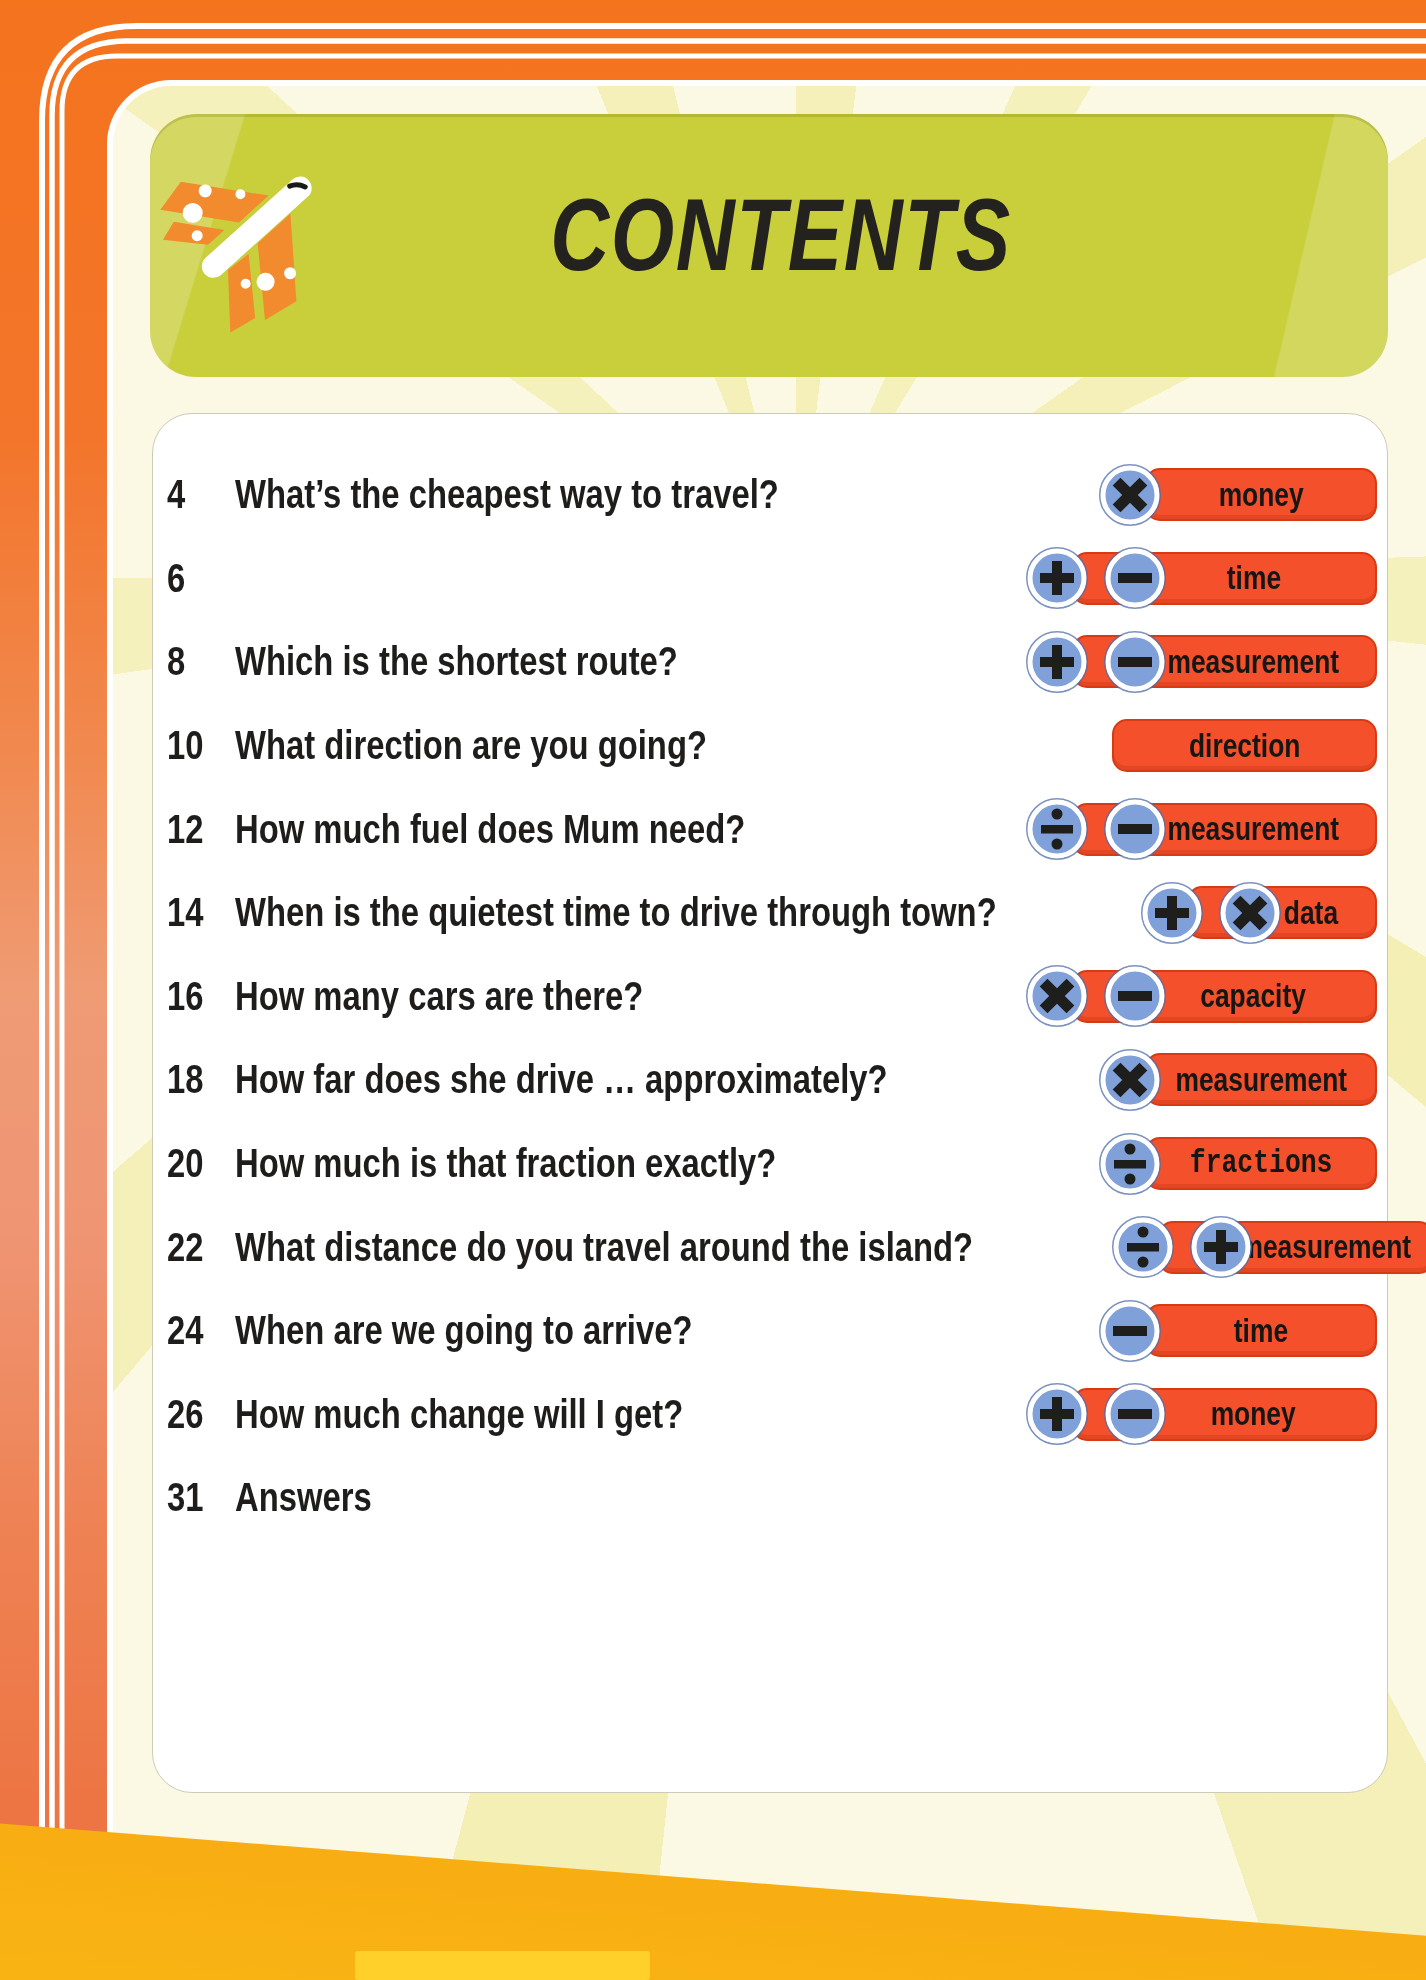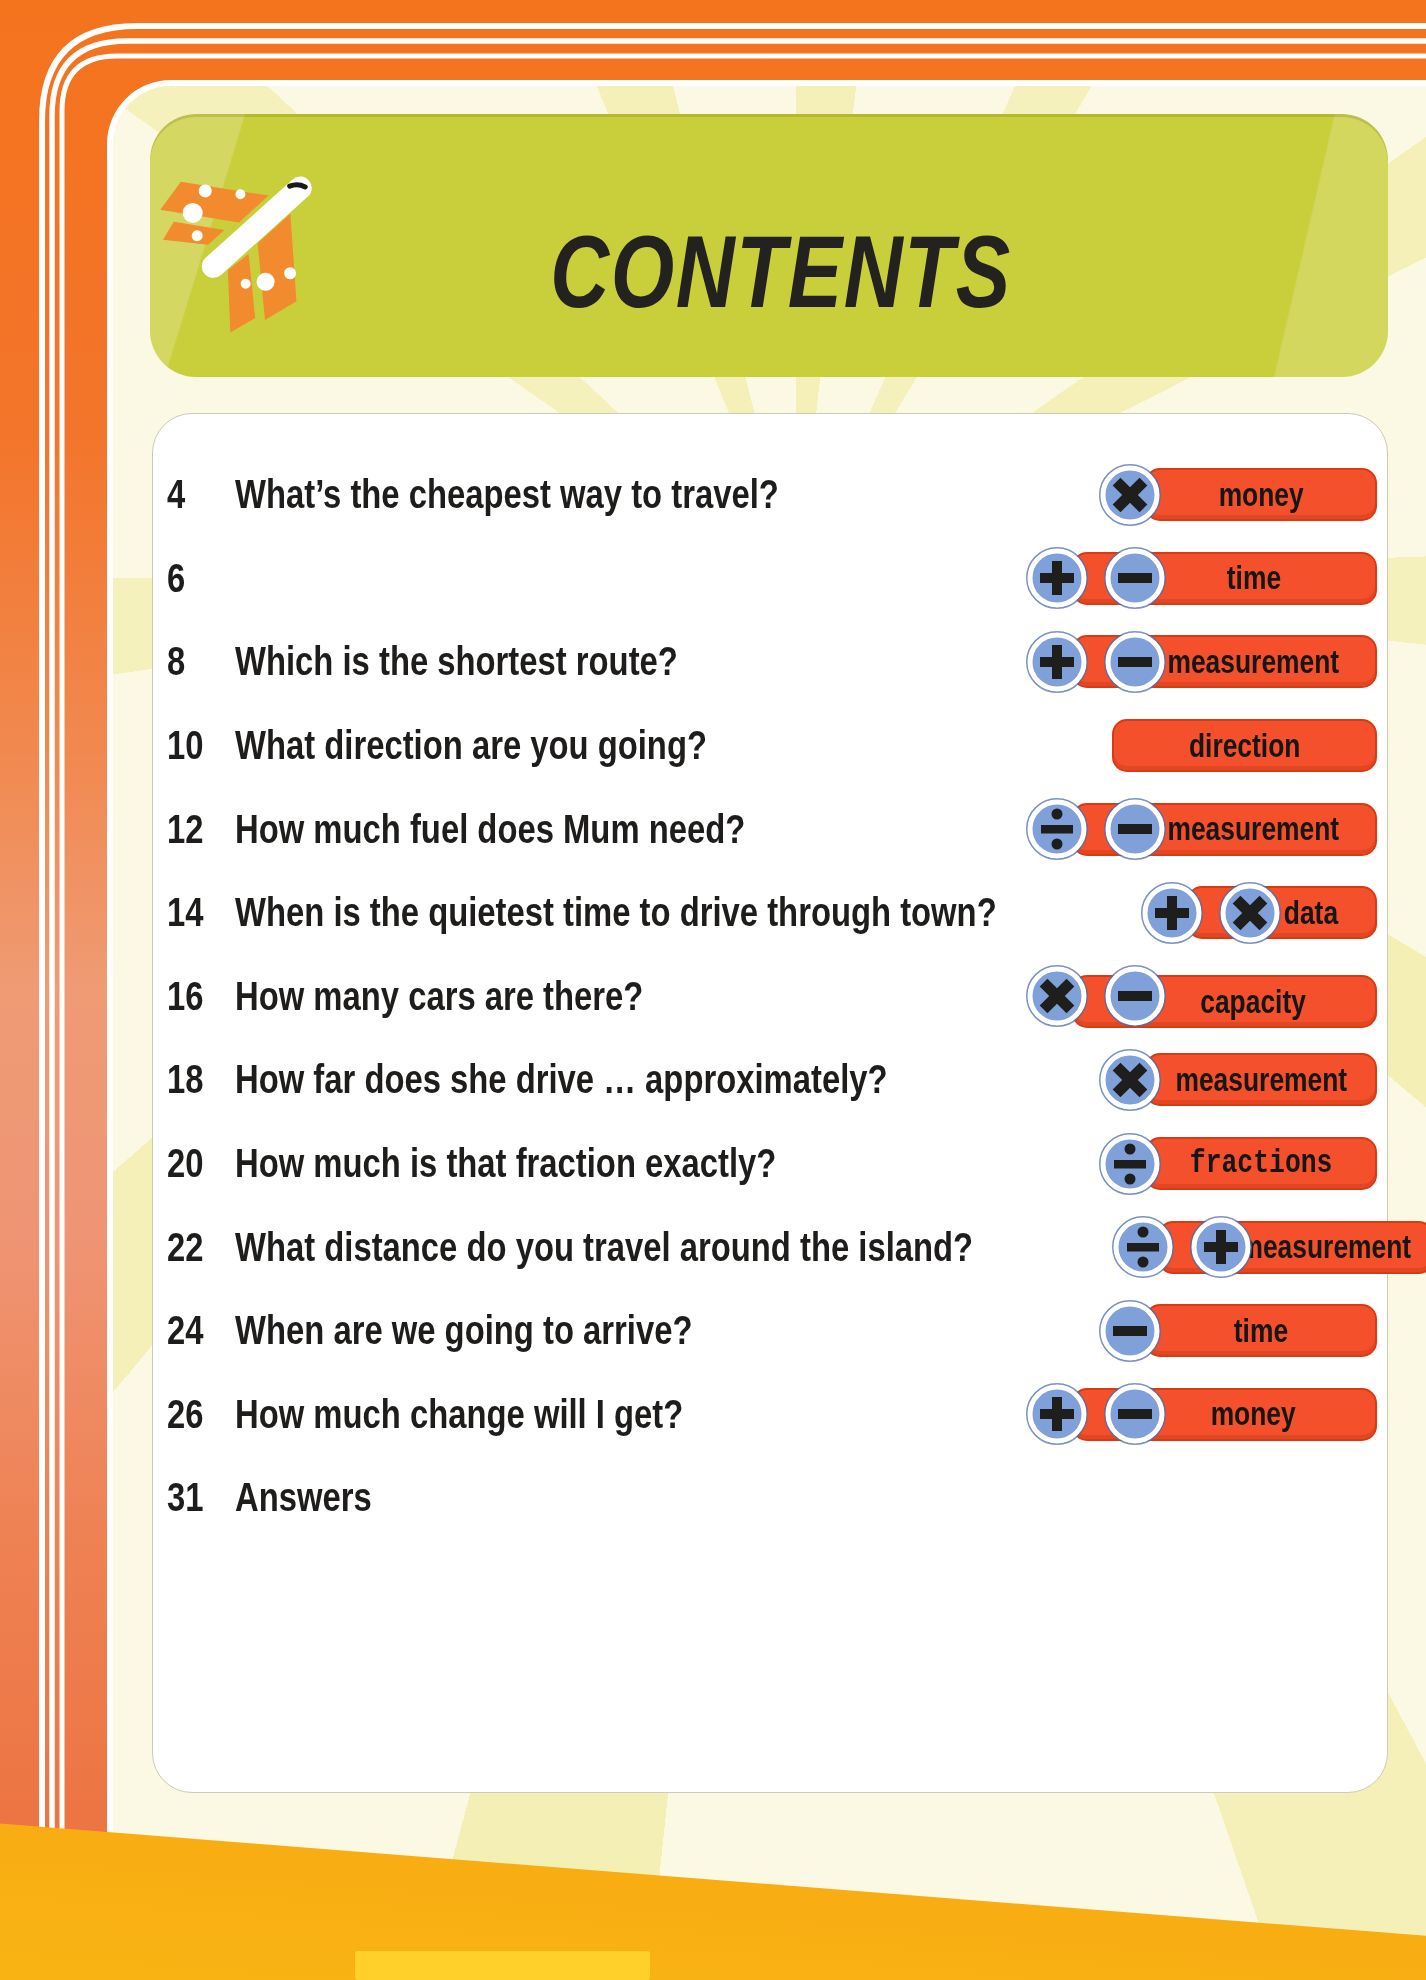--- a/index.html
+++ b/index.html
@@ -41,21 +41,21 @@
   .banner{
     position:absolute;left:150px;top:114px;width:1238px;height:263px;
     border-radius:46px;background-color:#C9CE3B;
     background-image:linear-gradient(107deg,rgba(255,255,255,.20) 0 90px,rgba(255,255,255,0) 92px),
                      linear-gradient(283deg,rgba(255,255,255,.18) 0 110px,rgba(255,255,255,0) 112px);
     box-shadow:inset 0 3px 0 rgba(120,120,20,.25);
   }
   .contents-title{
     position:absolute;left:51%;top:46%;transform:translate(-50%,-50%);
     font-size:102px;font-weight:bold;font-style:italic;
-    letter-spacing:2px;color:#23221F;margin-top:37px;
+    letter-spacing:2px;color:#23221F;
   }
   .plane{position:absolute;left:0px;top:8px;}
 
   
   .panel{
     position:absolute;left:152px;top:413px;width:1236px;height:1380px;
     background:#ffffff;border-radius:40px;border:1px solid #CCCBB8;
     box-sizing:border-box;
   }
   .rows{position:absolute;left:0;top:39px;right:0;}
@@ -238,21 +238,21 @@
                 <g fill="#1e1e1c" transform="rotate(45 32 32)">
                   <rect x="13" y="26.5" width="38" height="11"></rect>
                   <rect x="26.5" y="13" width="11" height="38"></rect>
                 </g>
               </svg></span>
           </div>
         </div>
         <div class="toc-row">
           <div class="page-num"><span class="cnd">16</span></div>
           <div class="row-title"><span class="cnd">How many cars are there?</span></div>
-          <div class="tag" style="width: 305px; align-items: flex-end;">
+          <div class="tag" style="width: 305px;">
             <div class="pill" style="padding-left: 58px;">
               <span class="pill-label cnd-c">capacity</span>
             </div>
             <span class="op" style="left: -47px;"><svg viewBox="0 0 64 64" width="64" height="64">
                 <circle cx="32" cy="32" r="30" fill="none" stroke="rgba(80,110,170,0.75)" stroke-width="2"></circle>
                 <circle cx="32" cy="32" r="27" fill="#7FA0D8" stroke="#ffffff" stroke-width="5"></circle>
                 <g fill="#1e1e1c" transform="rotate(45 32 32)">
                   <rect x="13" y="26.5" width="38" height="11"></rect>
                   <rect x="26.5" y="13" width="11" height="38"></rect>
                 </g>

